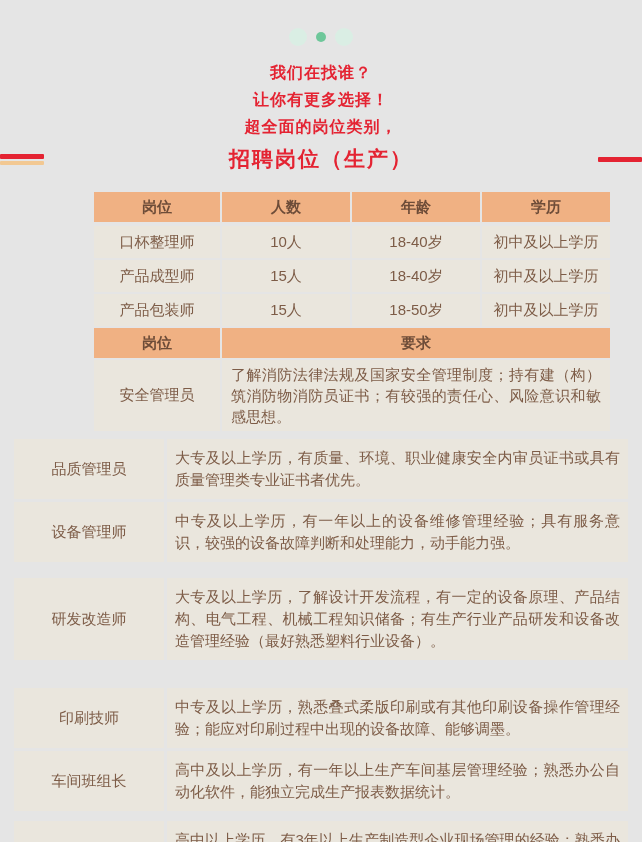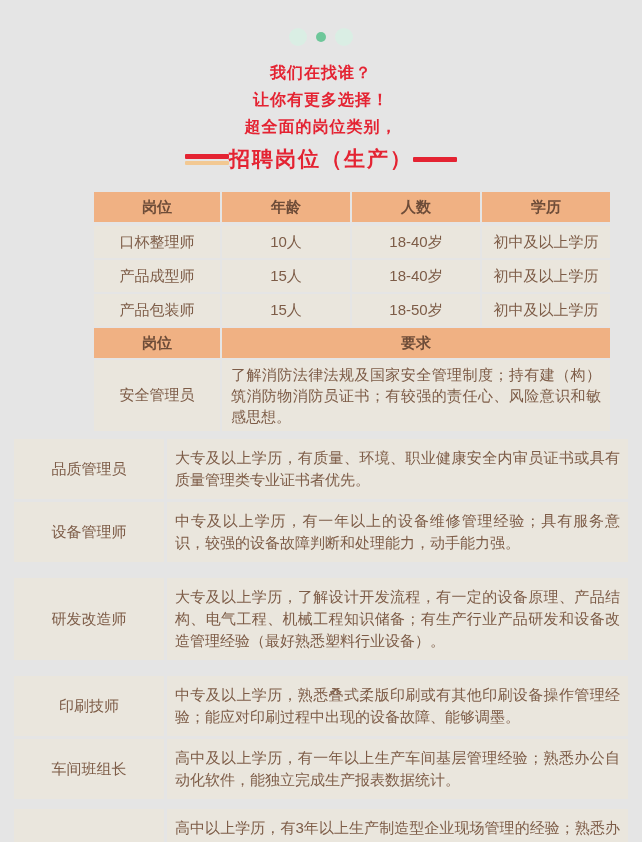--- a/index.html
+++ b/index.html
@@ -14,21 +14,21 @@
   }
   
   .dots { display:flex; justify-content:center; align-items:center; gap:9px; padding-top:28px; height:46px; }
   .dot-pale { width:18px; height:18px; border-radius:50%; background:#daeee4; }
   .dot-dark { width:10px; height:10px; border-radius:50%; background:#6ec79a; }
 
   
   .intro { margin-top:13px; text-align:center; color:#e42332; font-weight:bold; font-size:16px; line-height:27px; letter-spacing:1px; }
 
   
-  .title-row { margin-top:5px; display:flex; justify-content:center; align-items:center; }
+  .title-row { margin-top:5px; display:flex; justify-content:space-between; align-items:center; }
   .decor-left { display:flex; flex-direction:column; gap:2px; }
   .bar-red { width:44px; height:5px; background:#e42332; border-radius:1px; }
   .bar-tan { width:44px; height:4px; background:#f2c892; border-radius:1px; }
   .bar-red-right { width:44px; height:5px; background:#e42332; border-radius:1px; }
   .section-title { color:#e42332; font-weight:bold; font-size:21px; letter-spacing:2px; }
 
   
   .tbl { margin-left:94px; width:457px; display:grid; gap:2px; color:#7d5c47; font-size:15px; }
   .tbl-jobs { margin-top:19px; grid-template-columns:126px 128px 128px 128px; grid-auto-rows:32px; }
   .tbl-jobs .hcell { height:30px; }
@@ -38,21 +38,21 @@
   .cell { background:#eae6dd; display:flex; align-items:center; justify-content:center; }
   .cell-pos { background:#eae6dd; display:flex; align-items:center; justify-content:center; }
   .cell-req { background:#eae6dd; display:flex; align-items:center; padding:4px 9px; line-height:21px; text-align:justify; }
 
   
   .seg { margin-left:14px; width:614px; display:grid; grid-template-columns:150px 461px; gap:3px; color:#7d5c47; font-size:15px; }
   .seg .cell-req { line-height:22px; padding:8px 8px; }
   .seg .cell-pos { min-height:52px; }
   .seg-a { margin-top:8px; }
   .seg-b { margin-top:16px; }
-  .seg-c { margin-top:16px; }
+  .seg-c { margin-top:28px; }
   .seg-d { margin-top:10px; }
 </style>
 </head>
 <body>
 
 <div class="page">
 
   <div class="dots">
     <span class="dot-pale"></span>
     <span class="dot-dark"></span>
@@ -69,22 +69,22 @@
     <span class="decor-left">
       <span class="bar-red"></span>
       <span class="bar-tan"></span>
     </span>
     <span class="section-title">招聘岗位（生产）</span>
     <span class="bar-red-right"></span>
   </div>
 
   <div class="tbl tbl-jobs">
     <div class="hcell">岗位</div>
+    <div class="hcell">人数</div>
     <div class="hcell">年龄</div>
-    <div class="hcell">人数</div>
     <div class="hcell">学历</div>
 
     <div class="cell">口杯整理师</div>
     <div class="cell">10人</div>
     <div class="cell">18-40岁</div>
     <div class="cell">初中及以上学历</div>
 
     <div class="cell">产品成型师</div>
     <div class="cell">15人</div>
     <div class="cell">18-40岁</div>

